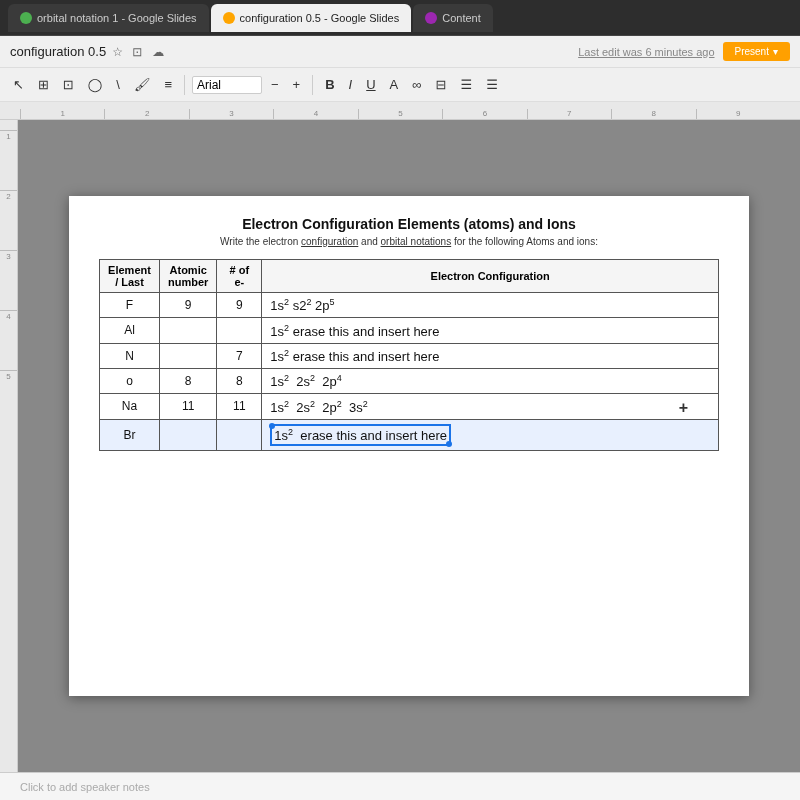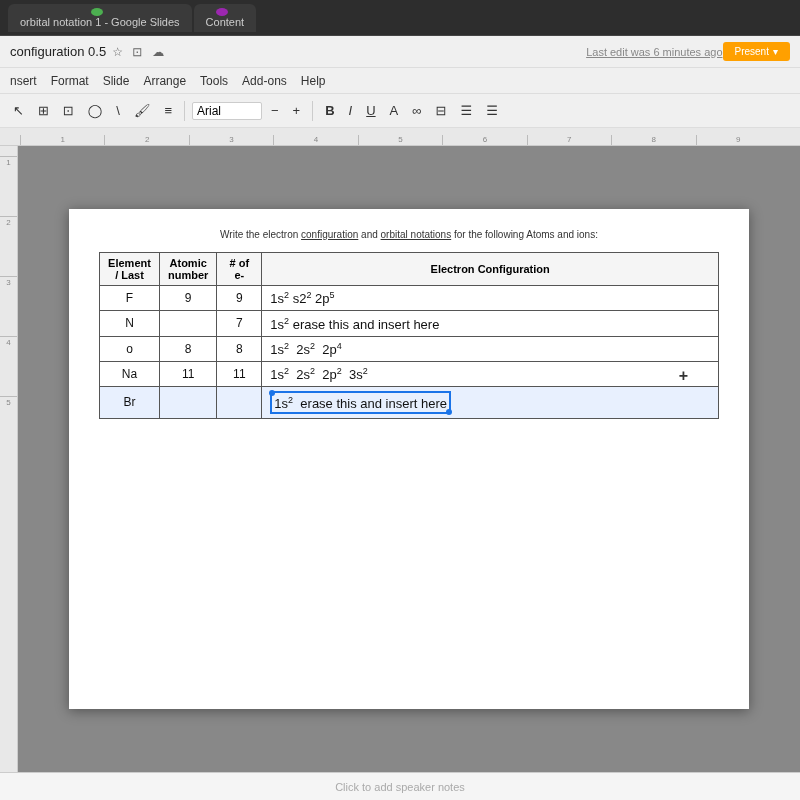--- a/index.html
+++ b/index.html
@@ -26,21 +26,20 @@
       display: flex;
       align-items: center;
       padding: 4px 12px;
       border-radius: 6px 6px 0 0;
       font-size: 11px;
       color: #ccc;
       background: #3a3a3a;
       margin-right: 2px;
       height: 28px;
       white-space: nowrap;
-      flex-direction: column;
     }
     .tab.active {
       background: #f0f0f0;
       color: #222;
     }
     .tab-icon {
       width: 12px;
       height: 12px;
       border-radius: 50%;
       margin-right: 5px;
@@ -77,20 +76,21 @@
     .title-bar-icon {
       width: 14px;
       height: 14px;
       color: #666;
       font-size: 12px;
     }
     .title-bar-right {
       margin-left: auto;
       display: flex;
       align-items: center;
+      gap: 8px;
     }
     .last-edit {
       font-size: 11px;
       color: #888;
       text-decoration: underline;
     }
     .present-btn {
       background: #FFA000;
       color: white;
       font-size: 10px;
@@ -323,39 +323,42 @@
     
     .speaker-notes {
       background: #f5f5f5;
       border-top: 1px solid #ccc;
       padding: 8px 20px;
       font-size: 11px;
       color: #aaa;
       height: 28px;
       display: flex;
       align-items: center;
-      justify-content: center;
     }
 
     .cursor-plus {
       color: #333;
       font-size: 16px;
       font-weight: bold;
       position: absolute;
       top: 52px;
       right: 160px;
     }
   </style>
 </head>
 <body>
 
 <div class="browser-chrome">
   <div class="tab">
     <span class="tab-icon green"></span>
     <span>orbital notation 1 - Google Slides</span>
+  </div>
+  <div class="tab active">
+    <span class="tab-icon yellow"></span>
+    <span>configuration 0.5 - Google Slides</span>
   </div>
   <div class="tab">
     <span class="tab-icon purple"></span>
     <span>Content</span>
   </div>
 </div>
 
 <div class="app-container">
 
   <div class="title-bar">
@@ -365,29 +368,20 @@
     <span class="title-bar-icon">☁</span>
     <div class="title-bar-right">
       <span class="last-edit">Last edit was 6 minutes ago</span>
       <button class="present-btn">
         <span>Present</span>
         <span>▾</span>
       </button>
     </div>
   </div>
 
-  <div class="menu-bar">
-    <span class="menu-item">nsert</span>
-    <span class="menu-item">Format</span>
-    <span class="menu-item">Slide</span>
-    <span class="menu-item">Arrange</span>
-    <span class="menu-item">Tools</span>
-    <span class="menu-item">Add-ons</span>
-    <span class="menu-item">Help</span>
-  </div>
 
   <div class="toolbar">
     <button class="toolbar-btn">↖</button>
     <button class="toolbar-btn">⊞</button>
     <button class="toolbar-btn">⊡</button>
     <button class="toolbar-btn">◯</button>
     <button class="toolbar-btn">\</button>
     <button class="toolbar-btn">🖌</button>
     <button class="toolbar-btn">≡</button>
     <div class="toolbar-divider"></div>
@@ -425,20 +419,21 @@
       <div class="left-ruler-mark">1</div>
       <div class="left-ruler-mark">2</div>
       <div class="left-ruler-mark">3</div>
       <div class="left-ruler-mark">4</div>
       <div class="left-ruler-mark">5</div>
     </div>
 
     <div class="slide-canvas">
       <div class="slide">
 
+        <div class="slide-title">Electron Configuration Elements (atoms) and Ions</div>
         <div class="slide-subtitle">
           Write the electron <u>configuration</u> and <u>orbital notations</u> for the following Atoms and ions:
         </div>
 
         <table class="config-table">
           <thead>
             <tr>
               <th class="element-col">Element / Last</th>
               <th class="atomic-col">Atomic number</th>
               <th class="electrons-col"># of e-</th>
@@ -449,20 +444,28 @@
 
             <tr>
               <td class="element-col">F</td>
               <td class="atomic-col">9</td>
               <td class="electrons-col">9</td>
               <td class="config-col">
                 <span class="config-text">1s<sup>2</sup> s2<sup>2</sup> 2p<sup>5</sup></span>
               </td>
             </tr>
 
+            <tr>
+              <td class="element-col">Al</td>
+              <td class="atomic-col"></td>
+              <td class="electrons-col"></td>
+              <td class="config-col">
+                <span class="config-text">1s<sup>2</sup> erase this and insert here</span>
+              </td>
+            </tr>
 
             <tr>
               <td class="element-col">N</td>
               <td class="atomic-col"></td>
               <td class="electrons-col">7</td>
               <td class="config-col">
                 <span class="config-text">1s<sup>2</sup> erase this and insert here</span>
               </td>
             </tr>
 

